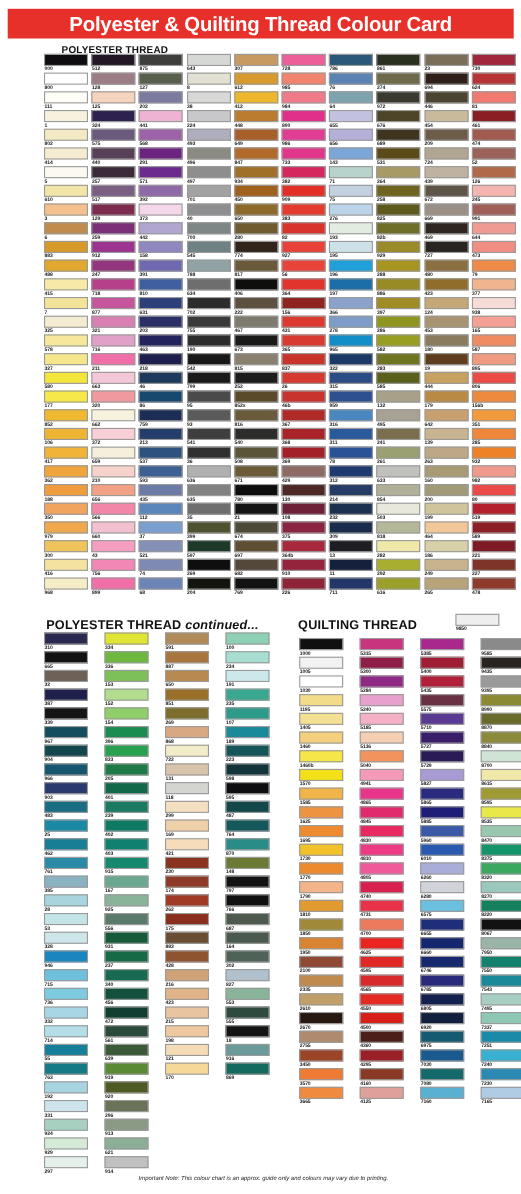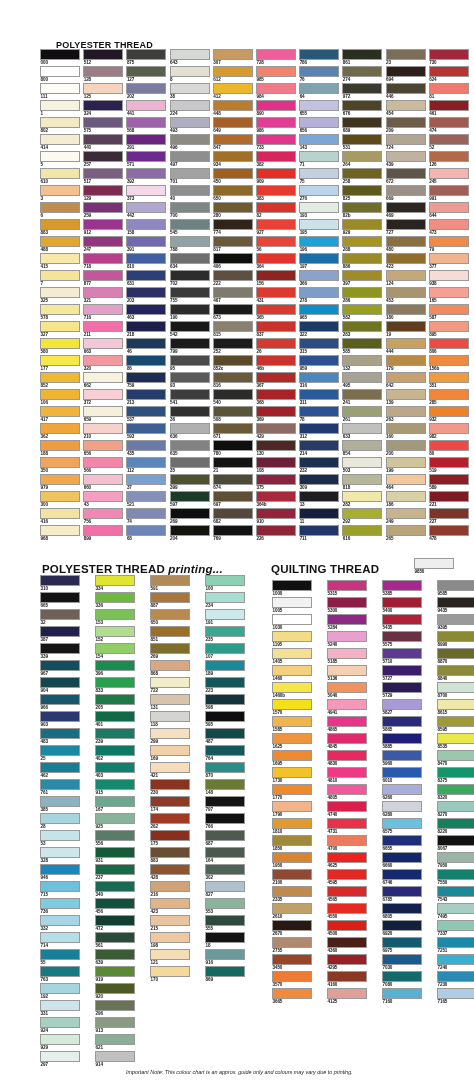--- a/index.html
+++ b/index.html
@@ -66,24 +66,27 @@
     font-size:5.4px;font-style:italic;color:#222;
     white-space:nowrap;
     font-family:"Liberation Sans", sans-serif;
   }
 </style>
 </head>
 <body>
 
 <div id="card">
 
+  <div class="banner">
+    <div class="banner-title">Polyester &amp; Quilting Thread Colour Card</div>
+  </div>
 
   <div class="sect-head" id="h-poly-top" style="left:56px;top:40px;">POLYESTER THREAD</div>
 
-  <div class="sect-head big" id="h-poly-cont" style="left:42px;top:563px;"><span>POLYESTER THREAD </span><span class="cont">printing...</span></div>
+  <div class="sect-head big" id="h-poly-cont" style="left:42px;top:563px;"><span>POLYESTER THREAD </span><span class="cont">continued...</span></div>
 
   <div class="sect-head big" id="h-quilt" style="left:271px;top:563px;">QUILTING THREAD</div>
 
   <div class="grid" id="grid-poly-top" style="left:40px;top:49px;">
       <div class="col">
         <div class="cell">
           <div class="sw" title="000" style="background: rgb(16, 13, 17);"></div>
           <div class="lbl">000</div>
         </div>
         <div class="cell">

